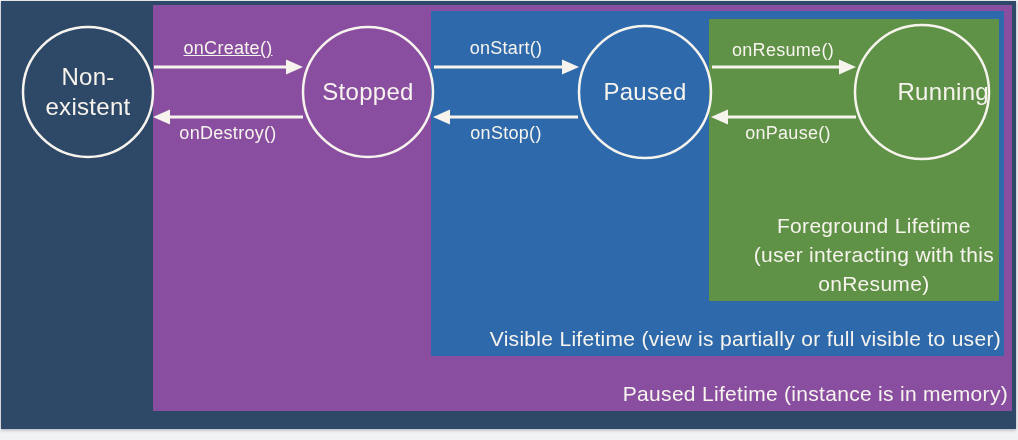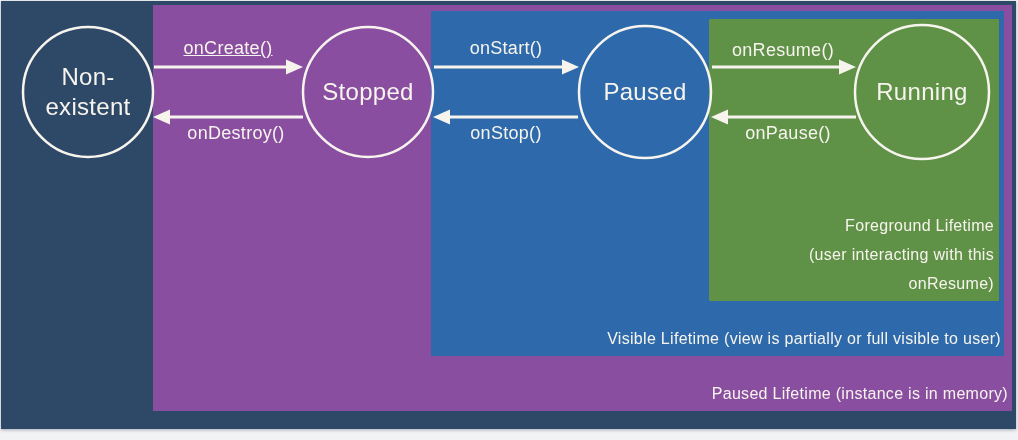--- a/index.html
+++ b/index.html
@@ -74,22 +74,22 @@
   }
   .state-label .wrap-box {
     width: 104px;
     white-space: normal;
   }
   .transition-label {
     font-size: 18px;
     transform: translateX(-50%);
   }
   .region-label {
-    font-size: 16px;
-    text-align: right;
+    font-size: 21px;
+    text-align: center;
     line-height: 29px;
   }
 </style>
 </head>
 <body>
 
 <div id="page">
   <div id="slide">
 
     <div id="region-entire" class="region"></div>
@@ -137,26 +137,26 @@
 
   <div class="label state-label" style="left:21px; top:25px;">
     <div class="wrap-box">Non-existent</div>
   </div>
   <div class="label state-label" style="left:301px; top:25px;">
     <div>Stopped</div>
   </div>
   <div class="label state-label" style="left:578px; top:25px;">
     <div>Paused</div>
   </div>
-  <div class="label state-label" style="left:855px; top:25px;">
+  <div class="label state-label" style="left:855px; top:25px;justify-content:flex-end;">
     <div>Running</div>
   </div>
 
   <div class="label transition-label" style="left:228px; top:38px;text-decoration:underline;">onCreate()</div>
-  <div class="label transition-label" style="left:228px; top:123px;margin-left:8px;">onDestroy()</div>
+  <div class="label transition-label" style="left:228px; top:123px;">onDestroy()</div>
   <div class="label transition-label" style="left:506px; top:38px;">onStart()</div>
   <div class="label transition-label" style="left:506px; top:123px;">onStop()</div>
   <div class="label transition-label" style="left:783px; top:40px;">onResume()</div>
   <div class="label transition-label" style="left:788px; top:123px;">onPause()</div>
 
   <div class="label region-label" style="right:24px; top:211px; white-space:normal;">
     <div>Foreground Lifetime</div>
     <div>(user interacting with this</div>
     <div>onResume)</div>
   </div>

